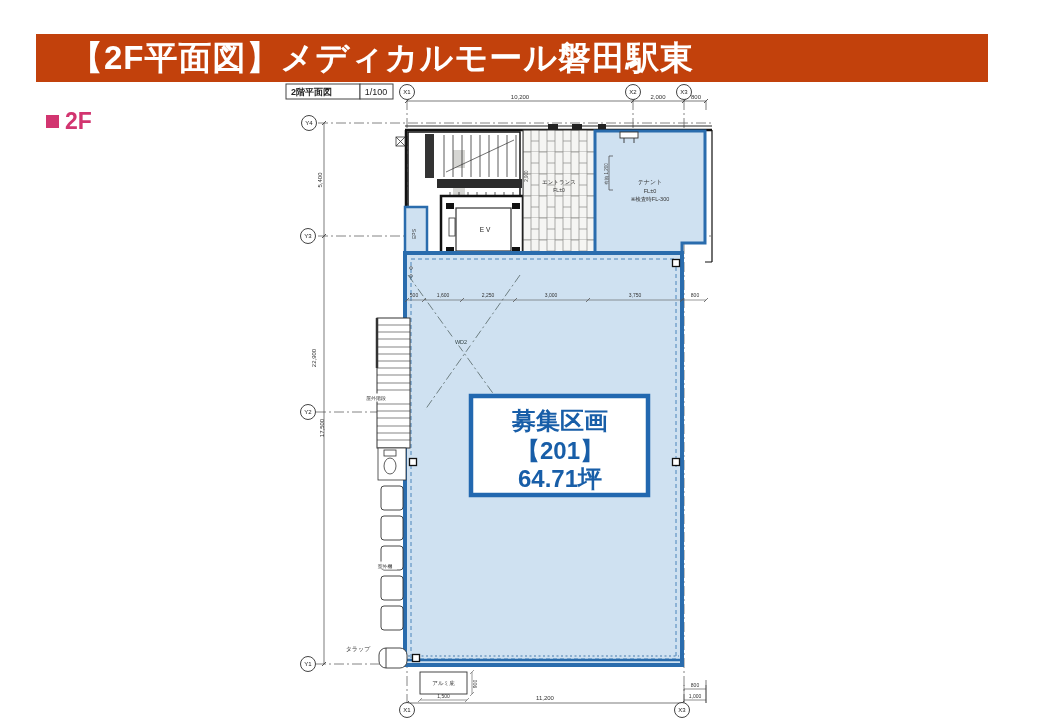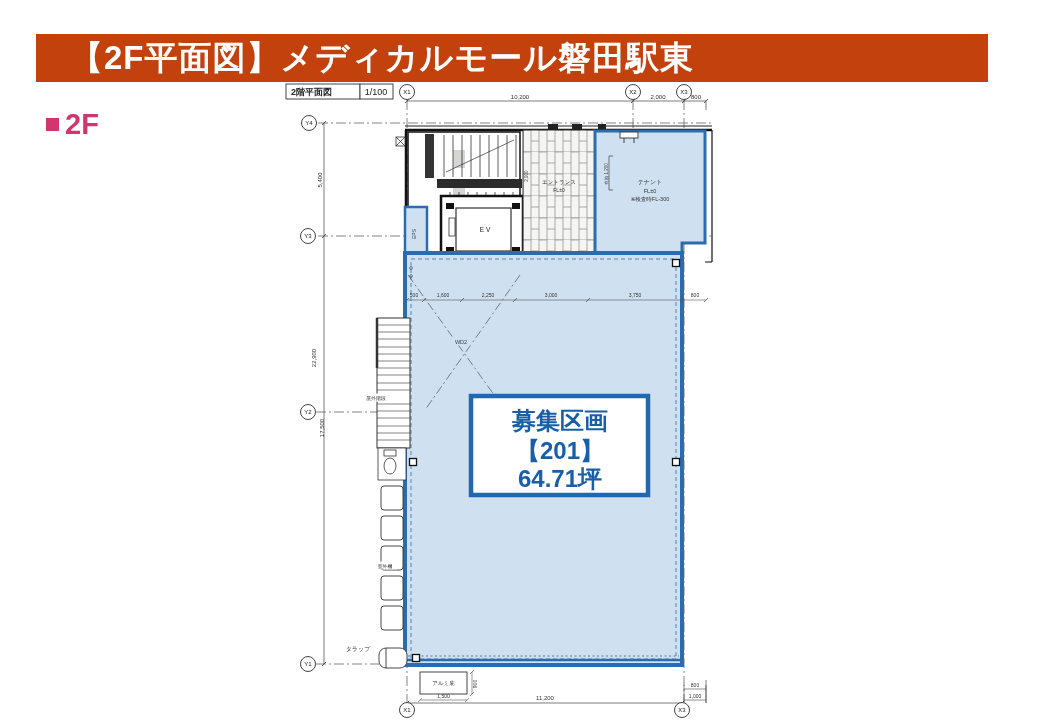--- a/index.html
+++ b/index.html
@@ -12,21 +12,21 @@
     background:#c2410c;display:flex;align-items:center;margin-top:12px;
   }
   .header-title{
     color:#ffffff;font-size:33px;font-weight:bold;padding-left:34px;letter-spacing:1px;
     white-space:nowrap;
   }
   .floor-badge{
     position:absolute;left:46px;top:108px;display:flex;align-items:center;gap:6px;
   }
   .floor-badge .sq{width:13px;height:13px;background:#d23570;}
-  .floor-badge .lbl{color:#d23570;font-size:29px;font-weight:bold;}
+  .floor-badge .lbl{color:#d23570;font-size:23px;font-weight:bold;}
   svg text{font-family:"Liberation Sans","DejaVu Sans",sans-serif;}
   .plan-svg{position:absolute;left:280px;top:78px;}
 </style>
 </head>
 <body>
 
 <div class="header-bar">
   <div class="header-title">【2F平面図】メディカルモール磐田駅東</div>
 </div>
 

